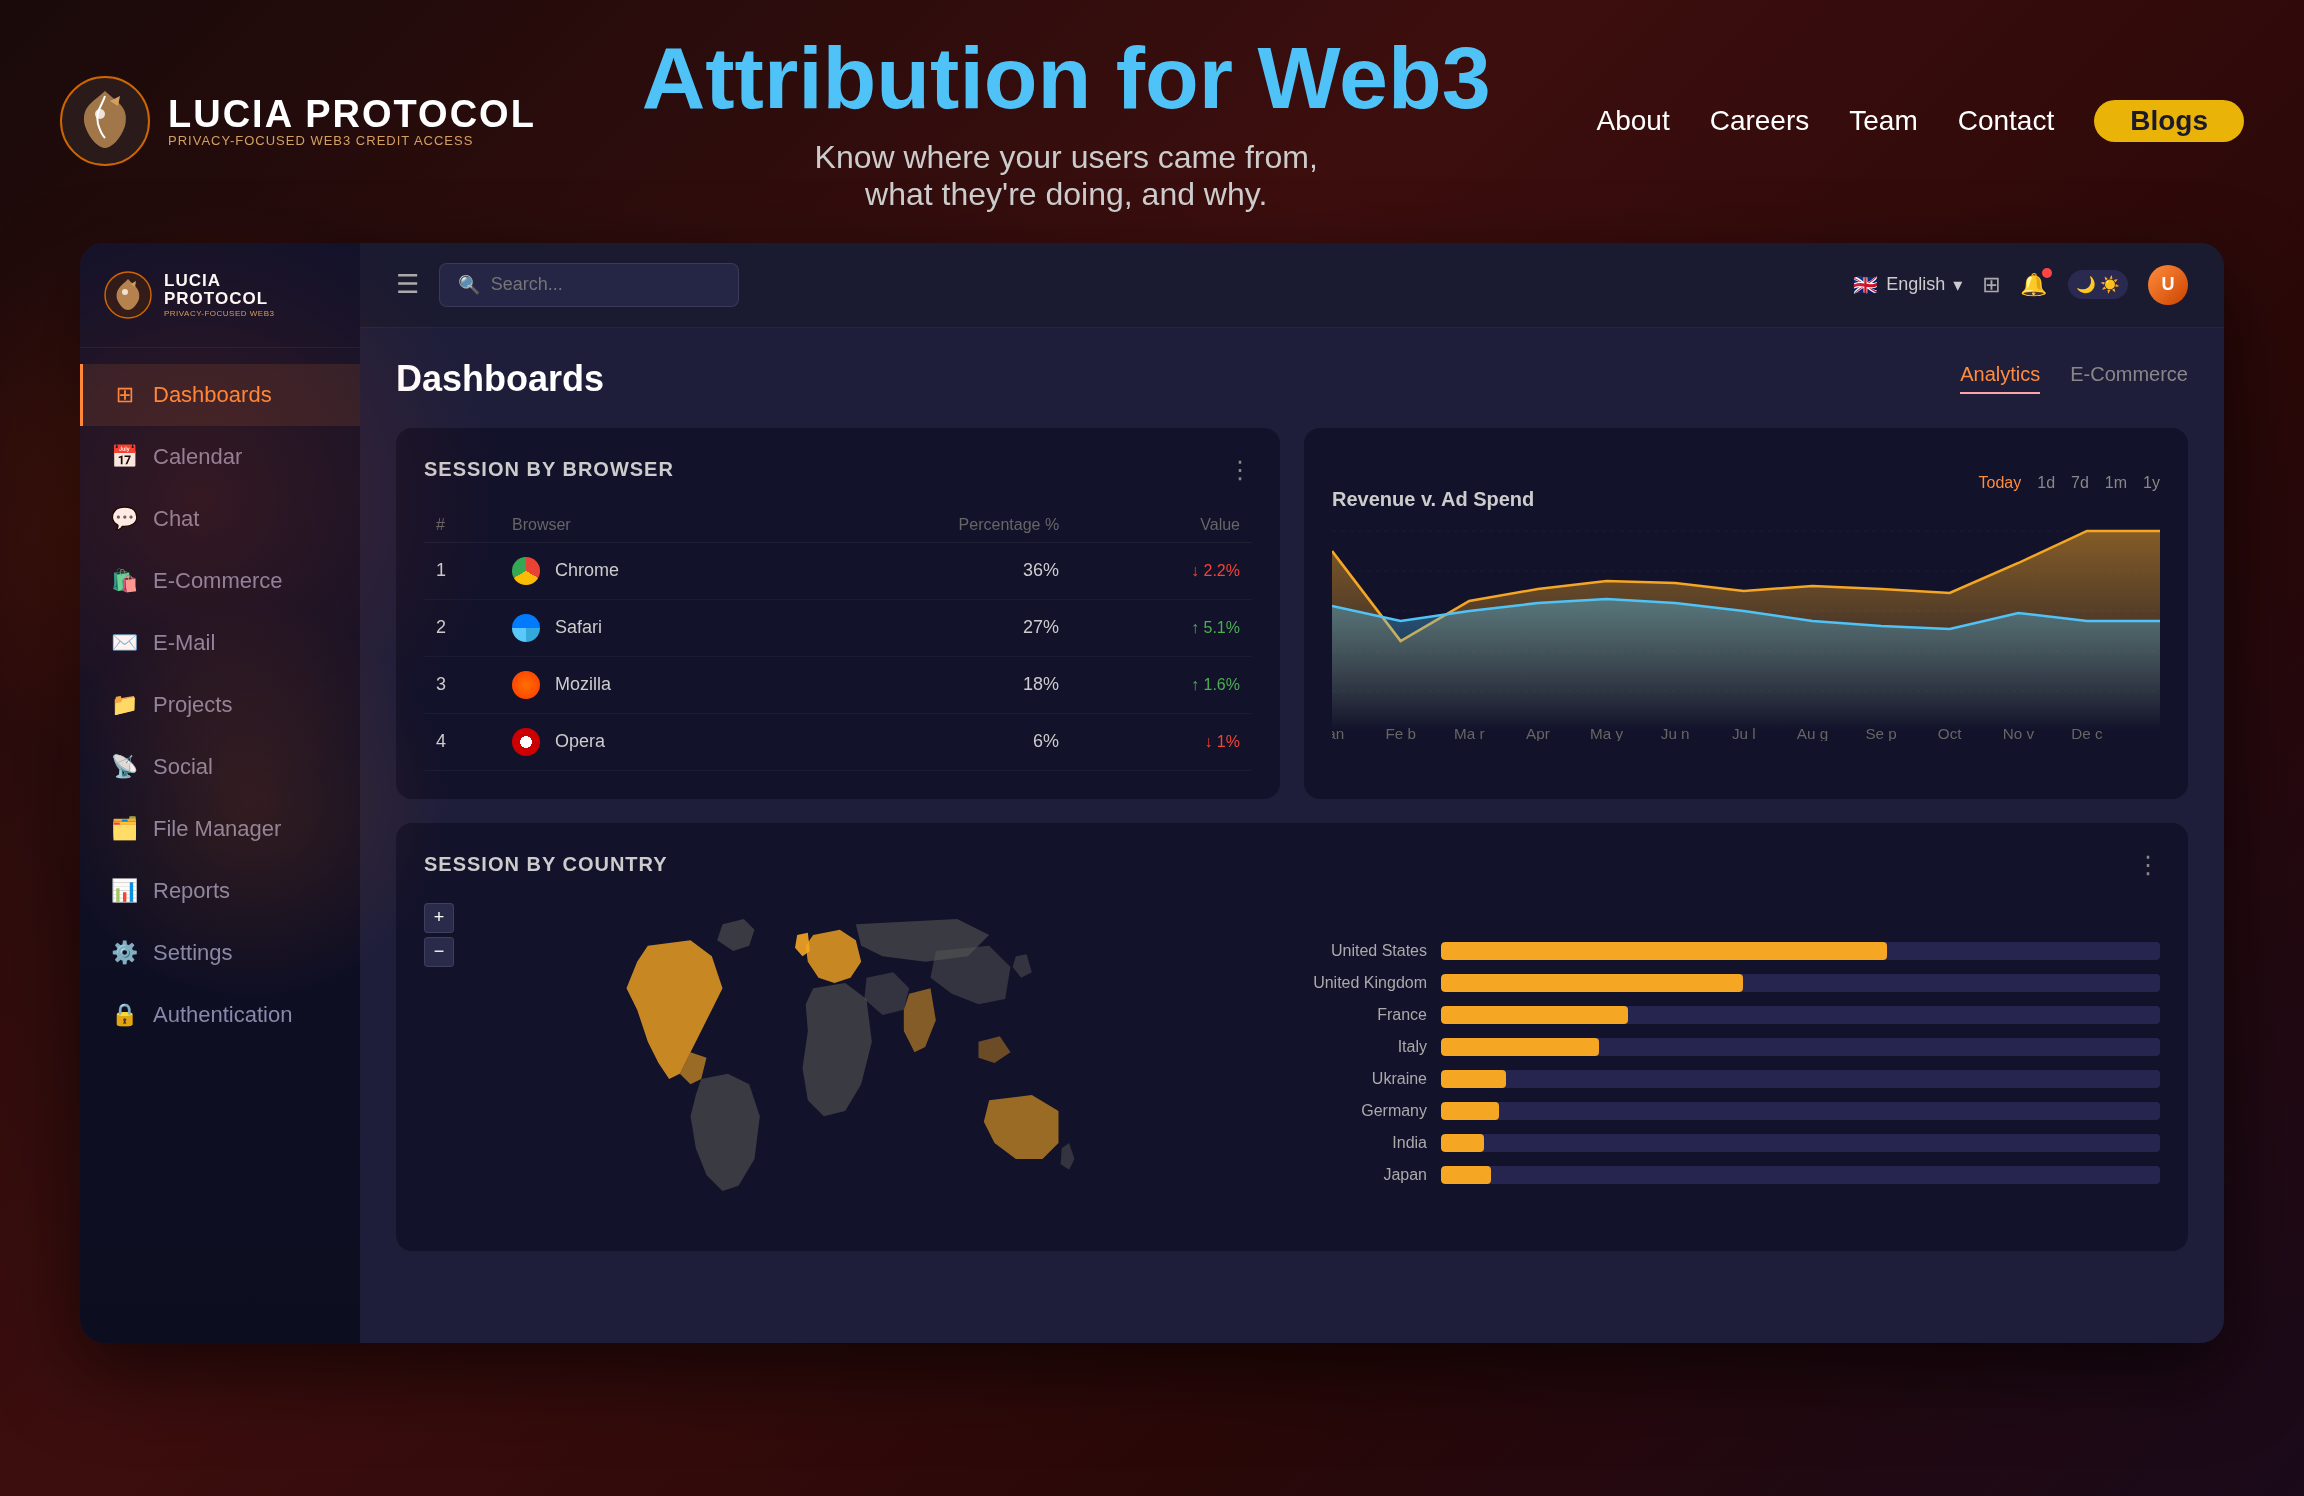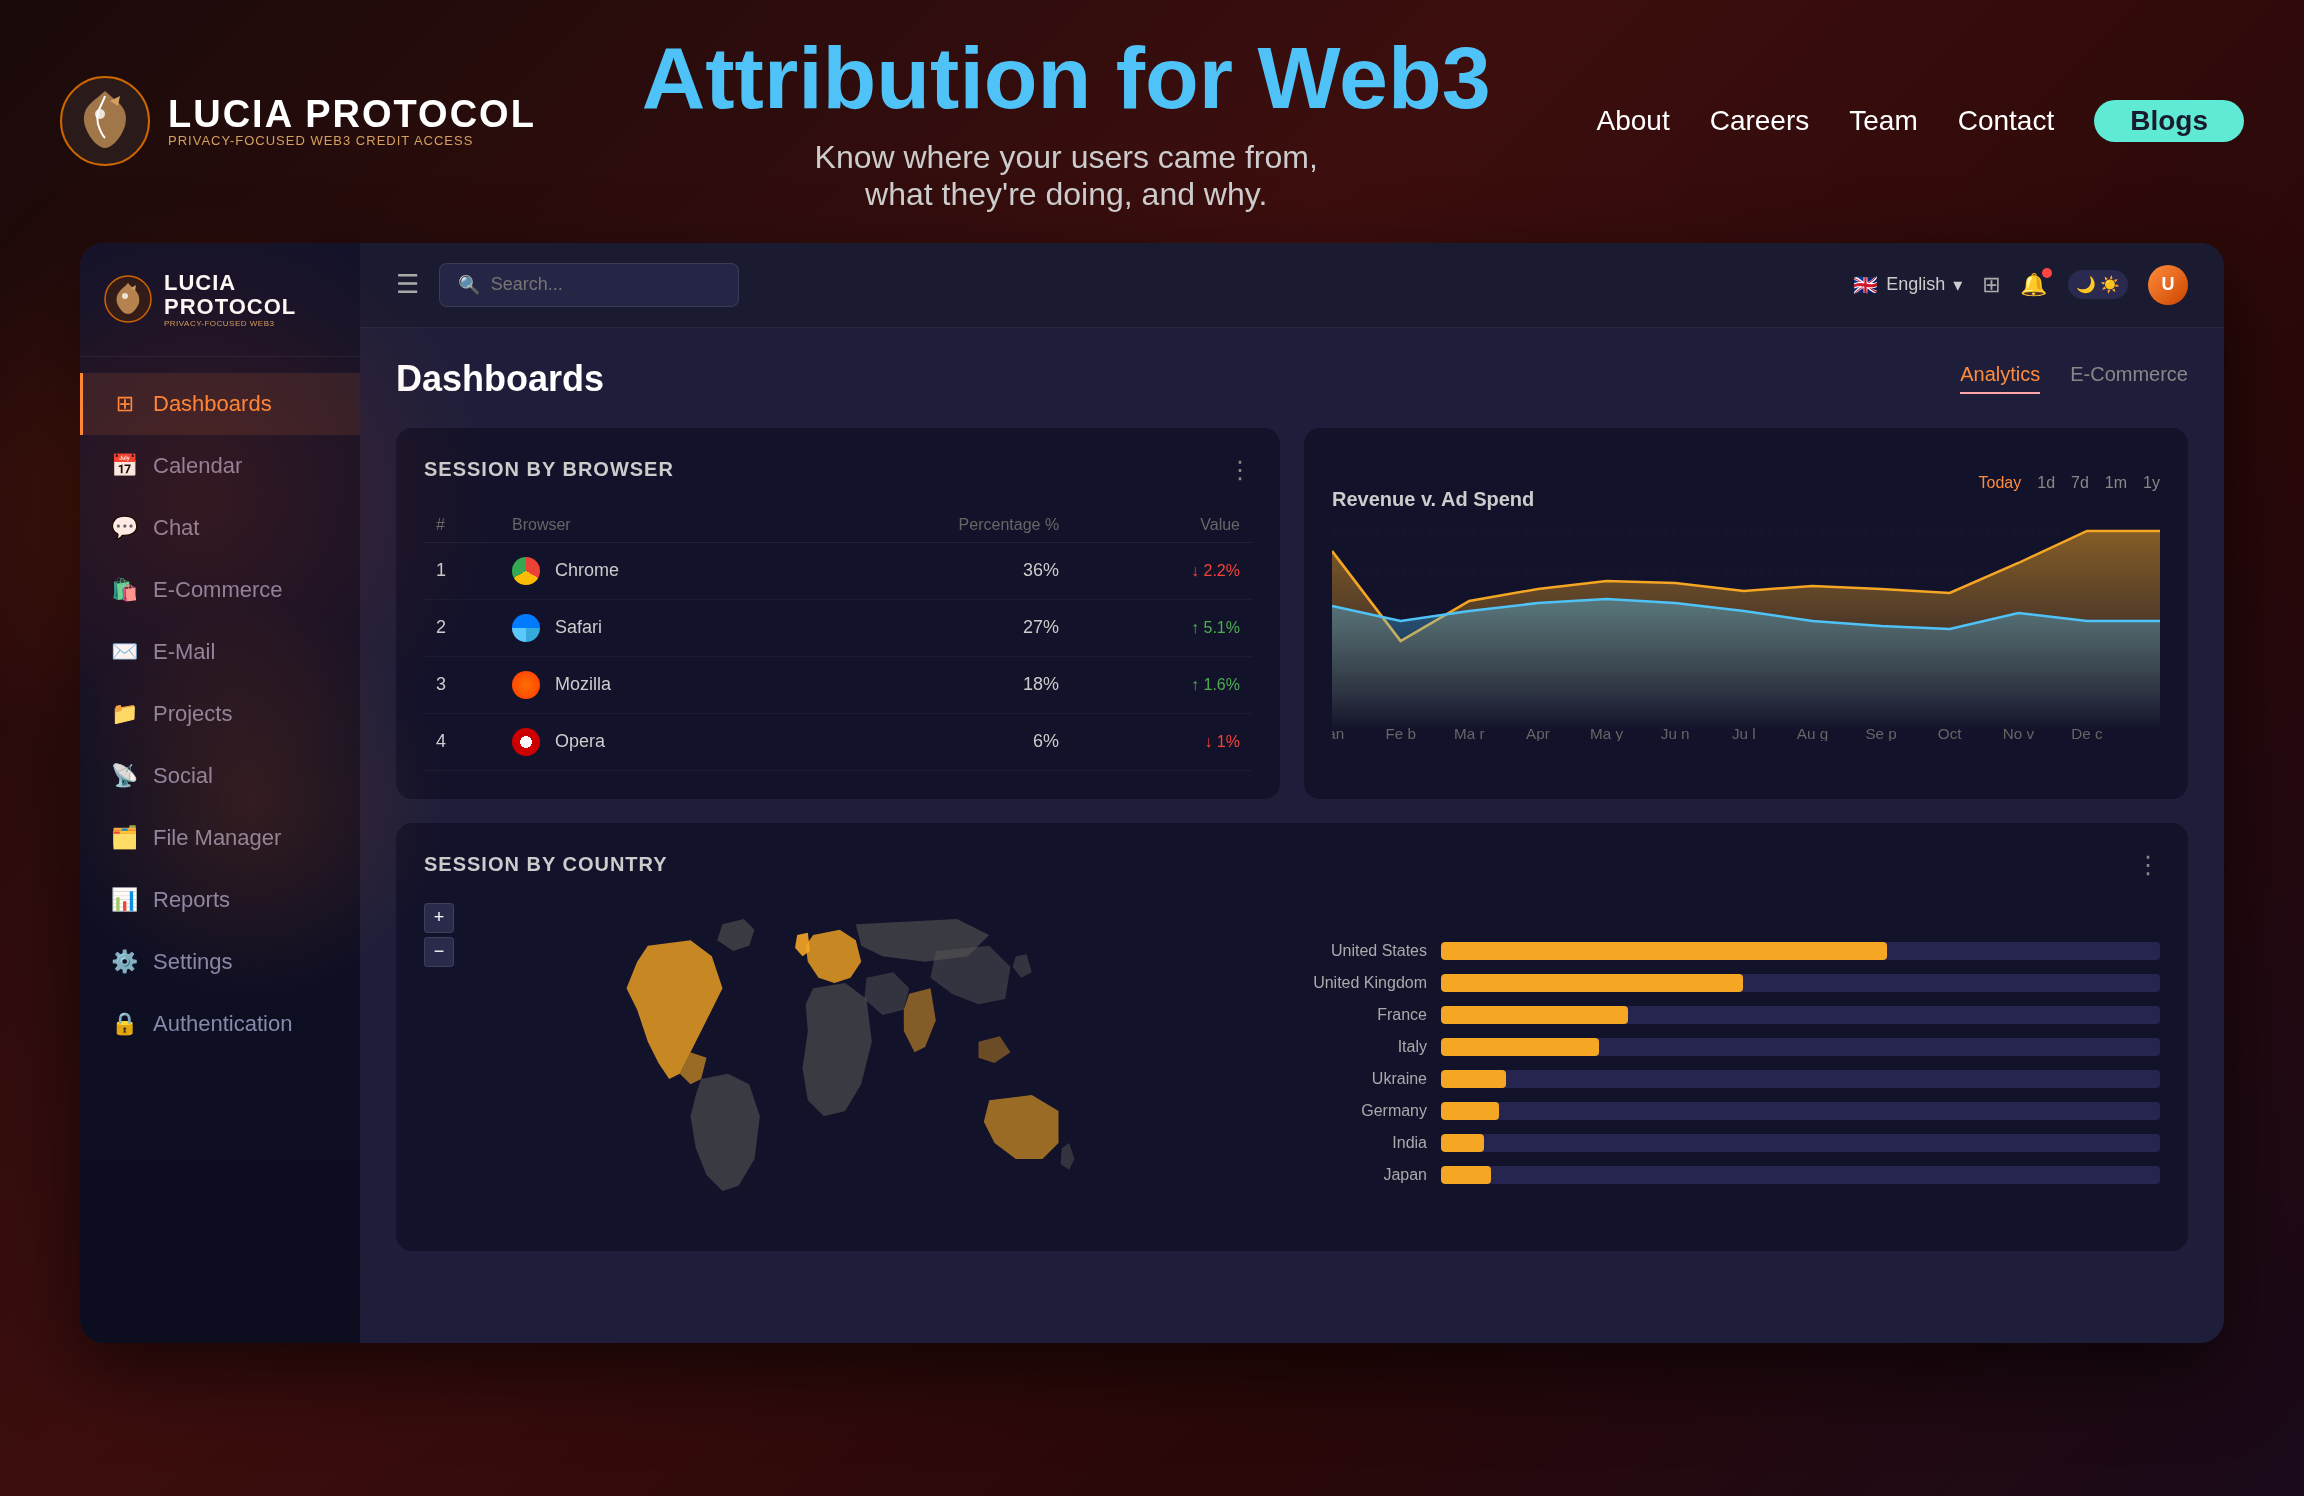--- a/index.html
+++ b/index.html
@@ -72,21 +72,21 @@
       min-width: 500px;
       justify-content: flex-end;
     }
     .nav-link {
       color: #fff;
       font-size: 28px;
       text-decoration: none;
       cursor: pointer;
     }
     .nav-blogs-btn {
-      background: #5eead4;
+      background: #eab308;
       color: #1a1a2e;
       border: none;
       border-radius: 40px;
       padding: 5px 36px;
       font-size: 28px;
       font-weight: 600;
       cursor: pointer;
     }
 
     
@@ -114,21 +114,21 @@
       align-items: center;
       gap: 12px;
       padding: 28px 24px;
       border-bottom: 1px solid rgba(255,255,255,0.06);
     }
     .sidebar-logo-icon {
       width: 48px;
       height: 48px;
     }
     .sidebar-logo-text {
-      font-size: 22px;
+      font-size: 17px;
       font-weight: 800;
       color: #fff;
       line-height: 1.1;
       letter-spacing: 1px;
     }
     .sidebar-logo-sub {
       font-size: 8px;
       color: #d4a060;
       letter-spacing: 0.5px;
       text-transform: uppercase;

